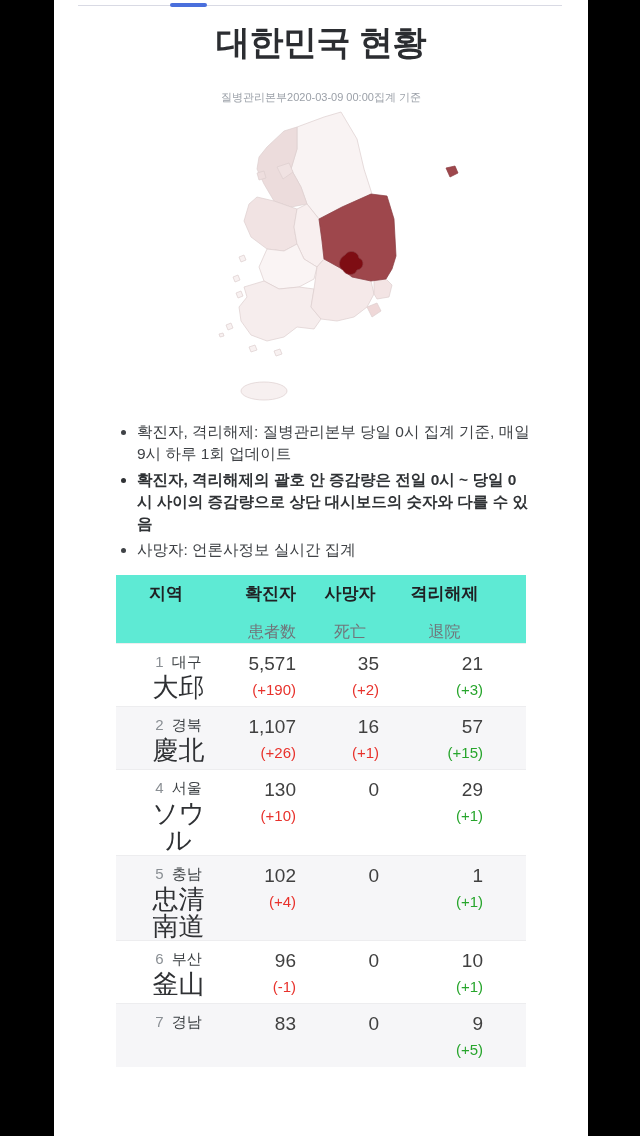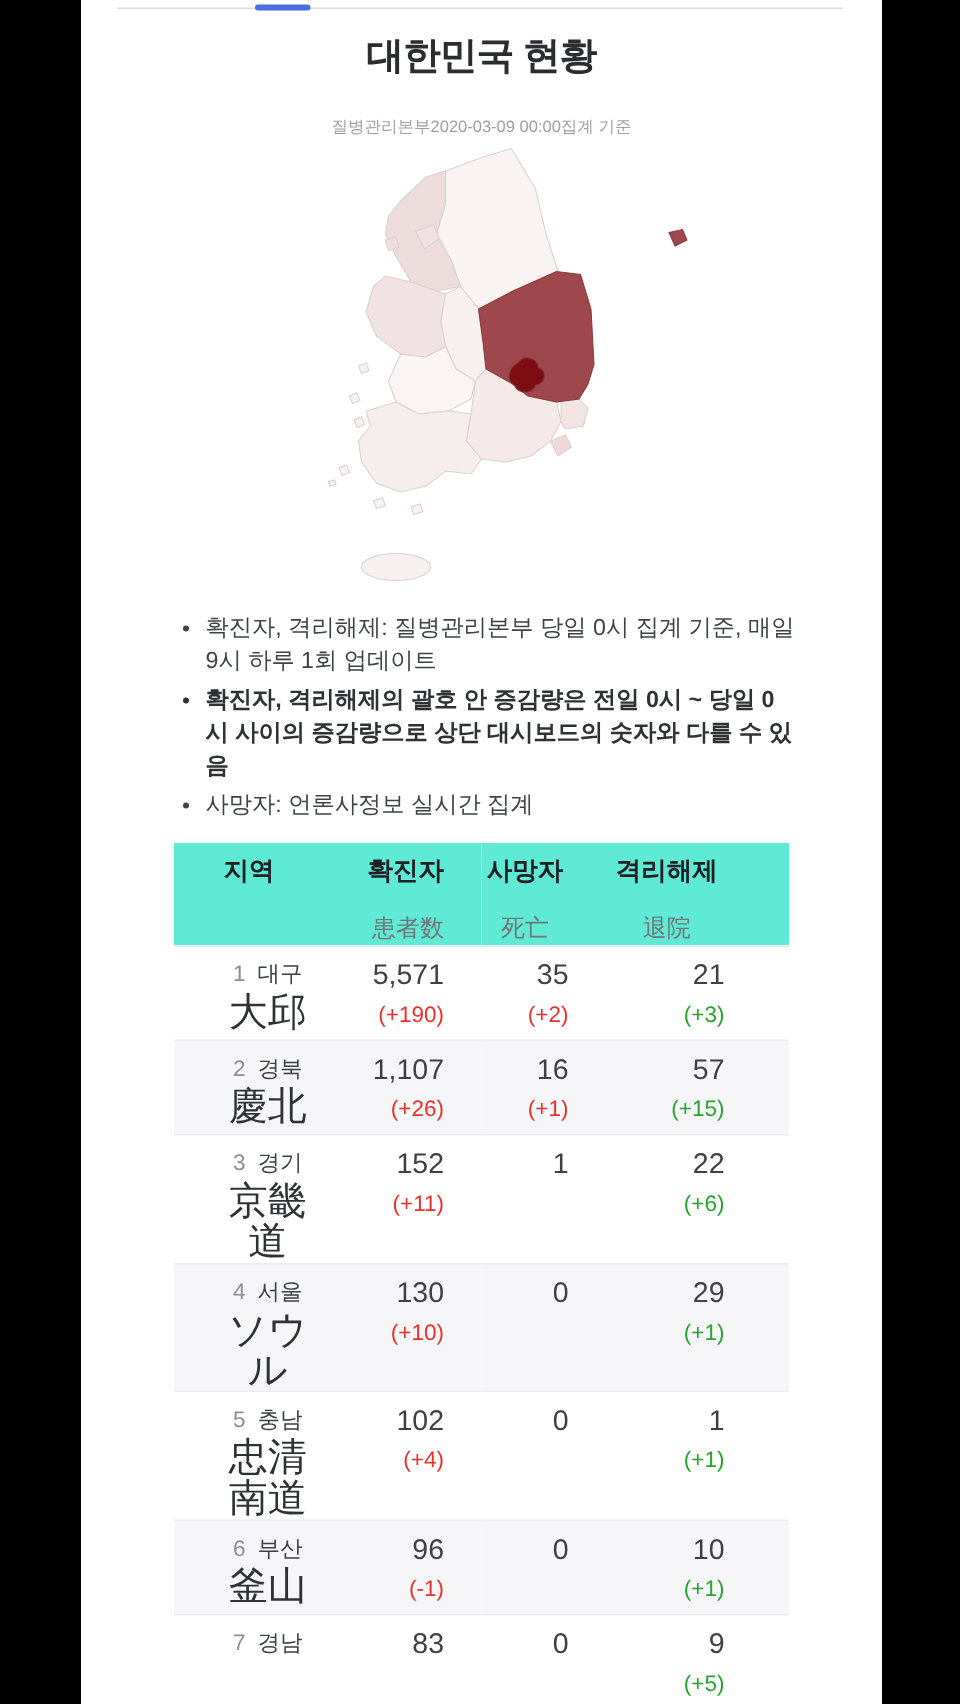--- a/index.html
+++ b/index.html
@@ -6,21 +6,21 @@
   html,body { width:640px; }
   body { background:#000; font-family:"Liberation Sans","DejaVu Sans",sans-serif; }
   .frame { width:640px; height:1136px; background:#000; overflow:hidden; position:relative; }
   .screen { position:absolute; left:54px; top:0; width:534px; height:1136px; background:#fff; overflow:hidden; }
 
   
   .tabbar { position:relative; height:8px; }
   .tabline { position:absolute; left:24px; right:26px; top:5px; height:1px; background:#d9dae4; }
   .tabactive { position:absolute; left:116px; top:3px; width:37px; height:4px; background:var(--tab-accent,#4a6fdc); border-radius:2px; }
 
-  .title { margin-top:12px; text-align:center; font-size:25px; font-weight:700; color:#2b2d31; letter-spacing:-0.5px; }
+  .title { margin-top:12px; text-align:center; font-size:34px; font-weight:700; color:#2b2d31; letter-spacing:-0.5px; }
   .subtitle { margin-top:24px; text-align:center; font-size:11px; color:#9ba0a8; }
 
   .map-wrap { margin:4px auto 0; width:300px; height:300px; transform:translateX(8px); }
   .map-wrap svg { display:block; }
   .map-wrap path, .map-wrap ellipse { stroke:#dccfcf; stroke-width:0.7; }
   .map-wrap .dark { stroke:#8a3b40; }
 
   .notes { margin:12px auto 0; width:418px; }
   .notes ul { list-style:disc; padding-left:25px; color:#3f4246; }
   .notes li { font-size:15.5px; line-height:1.42; margin-bottom:4px; color:#3f4246; }
@@ -172,40 +172,20 @@
             <td class="num n3">
               <div class="val">16</div>
               <div class="chg red">(+1)</div>
             </td>
             <td class="num n4">
               <div class="val">57</div>
               <div class="chg green">(+15)</div>
             </td>
           </tr>
 
-          <tr>
-            <td class="region">
-              <div class="r-line1">
-                <span class="rank">3</span><span class="ko">경기</span>
-              </div>
-              <div class="cjk">京畿道</div>
-            </td>
-            <td class="num n2">
-              <div class="val">152</div>
-              <div class="chg red">(+11)</div>
-            </td>
-            <td class="num n3">
-              <div class="val">1</div>
-              <div class="chg red"></div>
-            </td>
-            <td class="num n4">
-              <div class="val">22</div>
-              <div class="chg green">(+6)</div>
-            </td>
-          </tr>
 
           <tr>
             <td class="region">
               <div class="r-line1">
                 <span class="rank">4</span><span class="ko">서울</span>
               </div>
               <div class="cjk">ソウル</div>
             </td>
             <td class="num n2">
               <div class="val">130</div>

